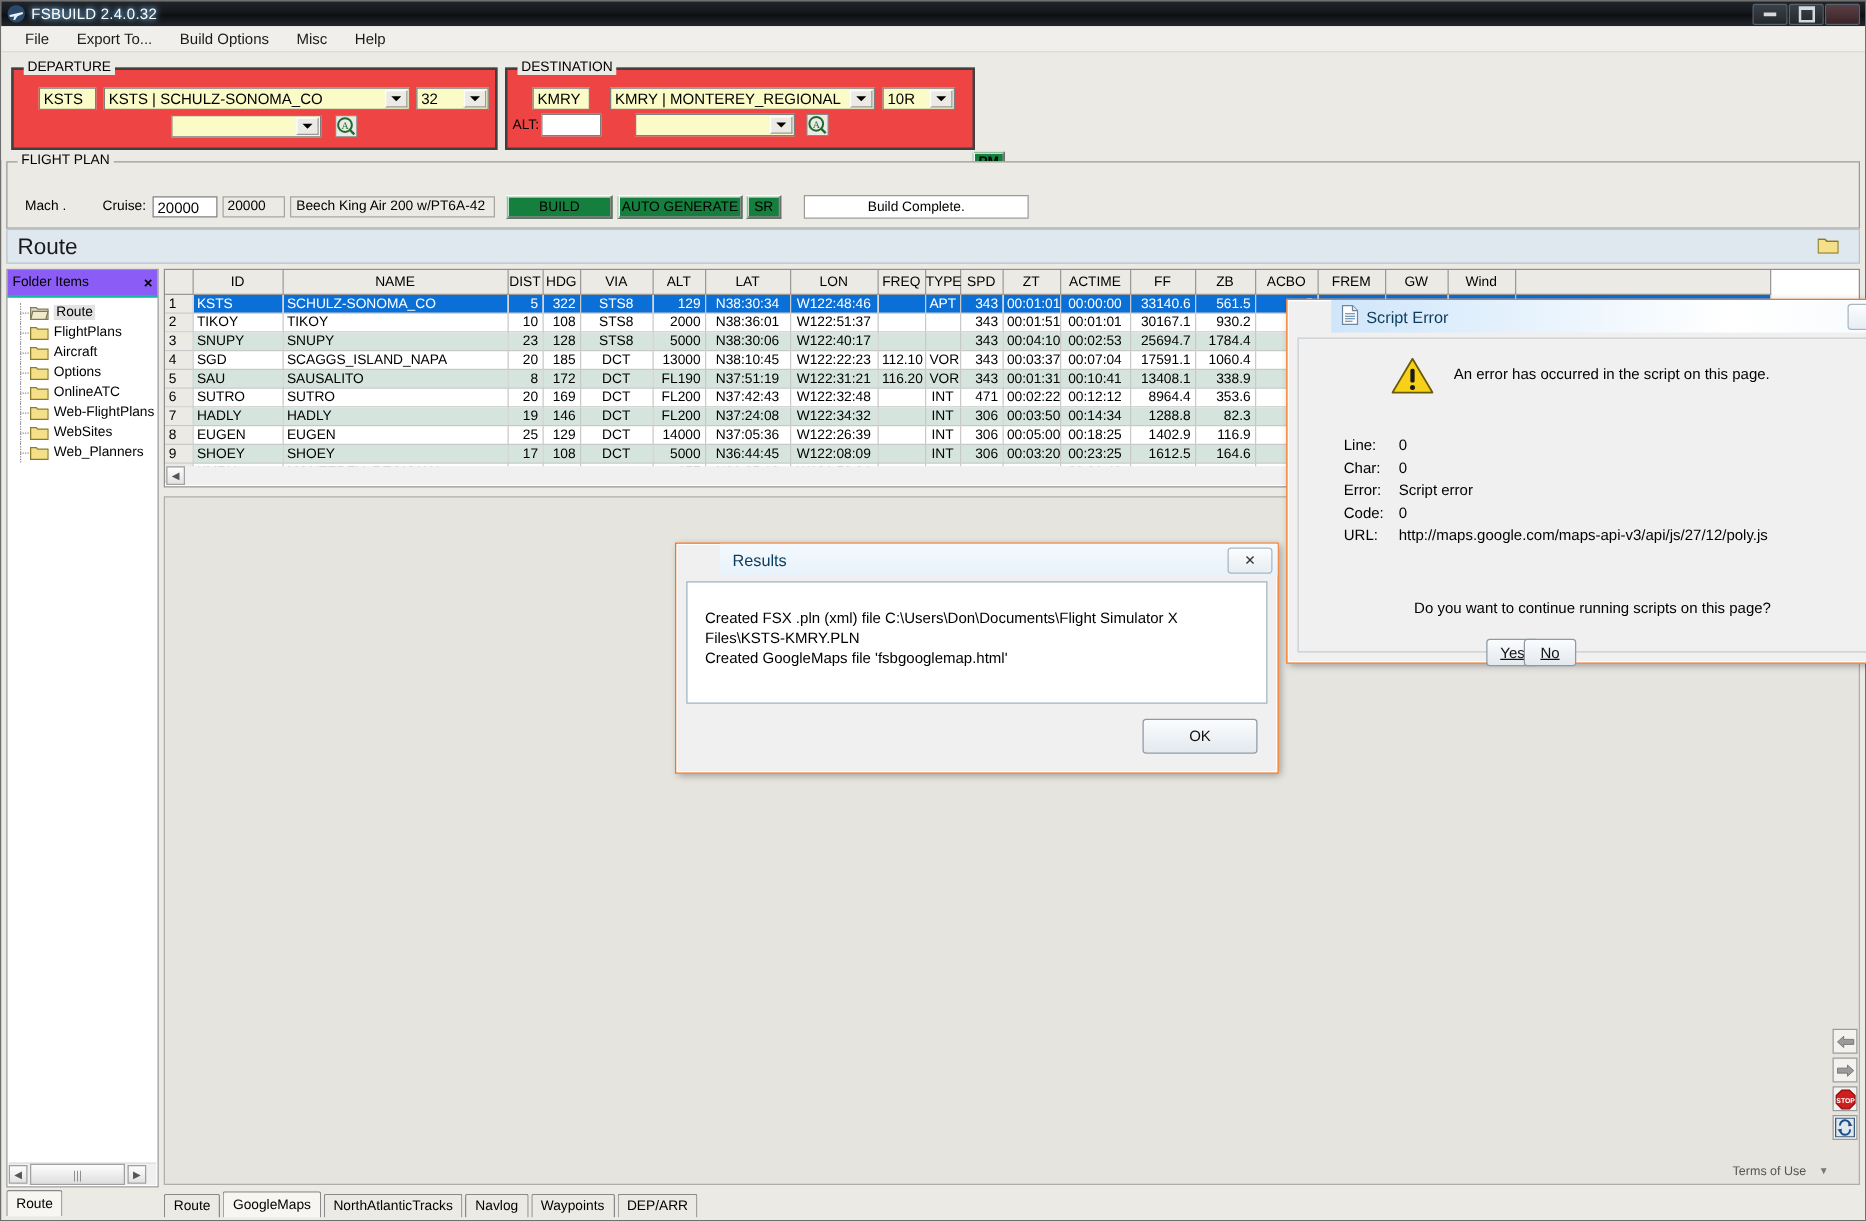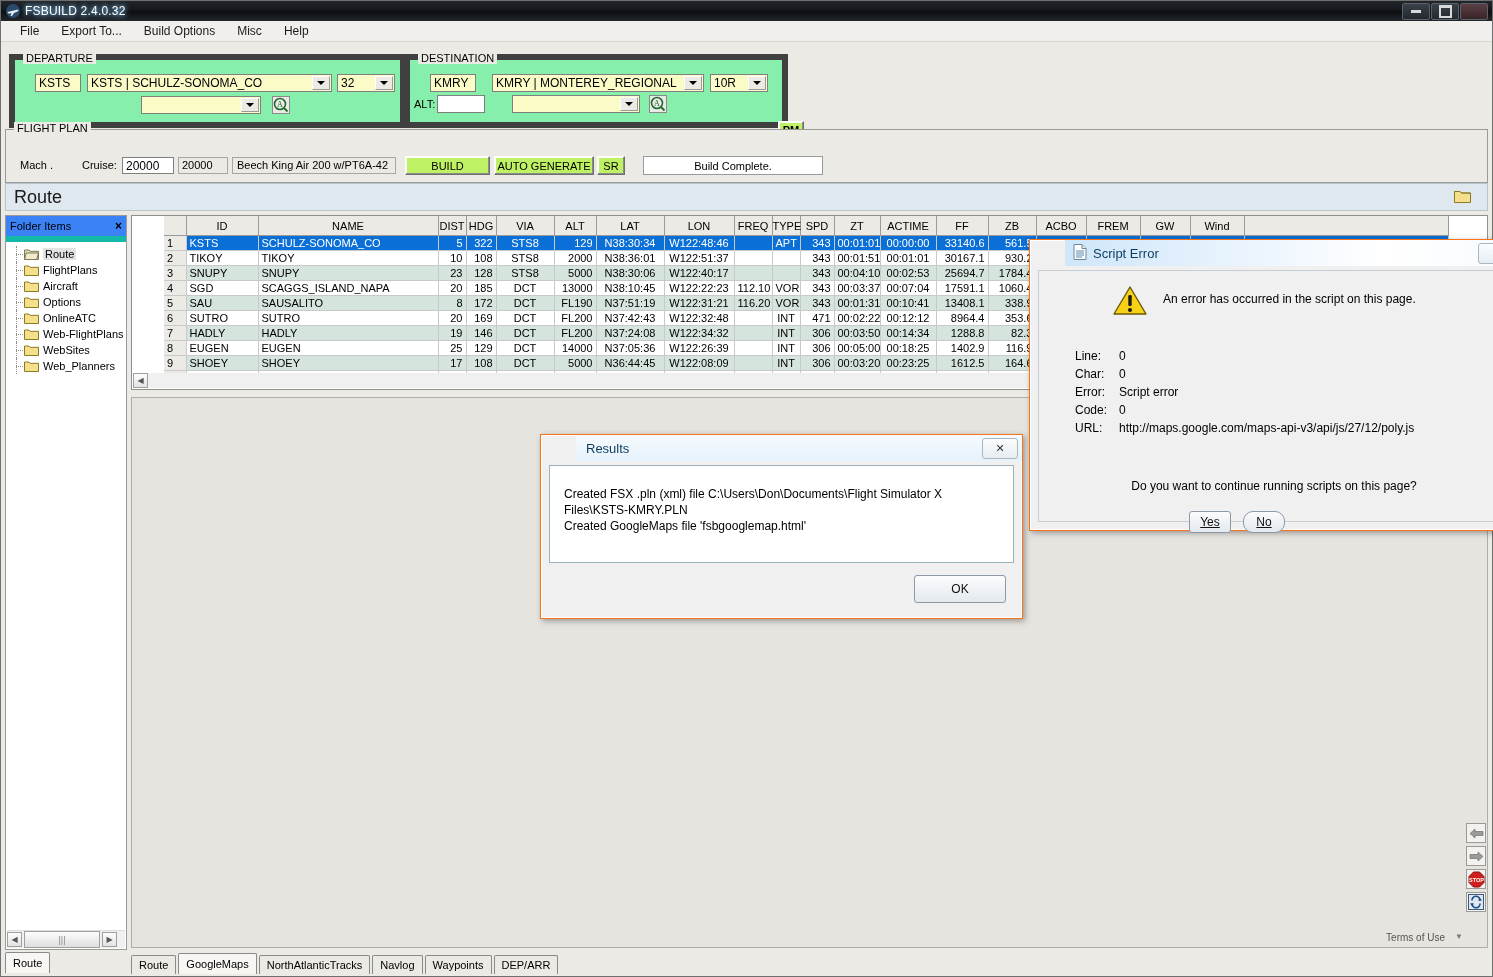--- a/index.html
+++ b/index.html
@@ -24,67 +24,67 @@
   .wbtn i{display:block;background:#d7dadd;}
   .wb-min i{width:10px;height:3px;}
   .wb-max i{width:9px;height:8px;background:transparent;border:2px solid #d7dadd;border-top-width:3px;}
   .wb-close{background:linear-gradient(to bottom,#5a4044,#3a2428);}
   
   #menubar{height:20px;background:#f1efeb;display:flex;align-items:center;padding-left:8px;
            border-bottom:1px solid #d8d5d0;}
   #menubar .mi{padding:2px 11px;font-size:12px;color:#1b1b1b;}
   
   #toppanel{position:relative;height:86px;background:#eceae5;}
-  .group{position:absolute;border:6px solid #404040;background:#86efac;}
+  .group{position:absolute;border:2px solid #404040;background:#ef4444;}
   .group > .glabel{position:absolute;top:-8px;left:8px;background:#eceae5;padding:0 3px;font-size:11px;color:#000;}
   .yellowfield{background:#fbfbc8;border:1px solid #7f7f7f;box-sizing:border-box;font-size:12px;
                padding:1px 3px;font-family:"Liberation Sans",sans-serif;color:#000;}
   .whitefield{background:#fff;border:1px solid #7f7f7f;box-sizing:border-box;font-size:12px;padding:1px 3px;}
   .combo{position:relative;background:#fbfbc8;border:1px solid #7f7f7f;box-sizing:border-box;
          font-size:12px;padding:1px 20px 1px 3px;overflow:hidden;white-space:nowrap;}
   .combo .arrow{position:absolute;right:1px;top:1px;bottom:1px;width:16px;background:#eceae5;
                 border:1px solid #9a9a9a;border-top-color:#fff;border-left-color:#fff;
                 display:flex;align-items:center;justify-content:center;}
   .combo .arrow:after{content:"";border-left:4px solid transparent;border-right:4px solid transparent;
                 border-top:4px solid #000;display:block;}
-  .btn3d{background:#bef264;border:1px solid #6f6f6f;border-top-color:#fff;border-left-color:#fff;
+  .btn3d{background:#15803d;border:1px solid #6f6f6f;border-top-color:#fff;border-left-color:#fff;
          box-sizing:border-box;display:flex;align-items:center;justify-content:center;font-size:11px;
          box-shadow:inset -1px -1px 0 #8b8b8b, inset 1px 1px 0 #fafafa;}
   
   #fpgroup{position:absolute;left:4px;top:128px;right:4px;height:52px;border:1px solid #9a9a9a;background:#eceae5;}
   #fproute{position:absolute;left:84px;top:4px;right:2px;height:18px;background:#bdd8ec;color:#000;
            font-weight:bold;font-size:12px;padding:1px 4px;box-sizing:border-box;white-space:nowrap;overflow:hidden;}
   
   #routehdr{position:absolute;left:4px;top:182px;right:4px;height:28px;background:#dfe7ef;
             border:1px solid #b9c4cf;box-sizing:border-box;display:flex;align-items:center;}
   #routehdr .rt{font-size:18px;padding-left:8px;color:#1a1a1a;}
   
   #sidebar{position:absolute;left:4px;top:214px;width:122px;bottom:26px;background:#fff;
            border:1px solid #9a9a9a;box-sizing:border-box;}
-  #sb-head{height:20px;background:#3b82f6;border-bottom:6px solid #14b8a6;display:flex;align-items:center;
+  #sb-head{height:20px;background:#8b5cf6;border-bottom:2px solid #14b8a6;display:flex;align-items:center;
            padding:0 4px;font-size:11px;}
   #sb-head .x{margin-left:auto;font-size:12px;font-weight:bold;}
   #sb-tree{padding:4px 0 0 4px;}
   .tnode{display:flex;align-items:center;height:16px;font-size:11px;white-space:nowrap;}
   .tdots{width:14px;height:16px;position:relative;flex:none;}
   .tdots:before{content:"";position:absolute;left:6px;top:0;bottom:0;border-left:1px dotted #8d8d8d;}
   .tdots:after{content:"";position:absolute;left:6px;top:8px;width:7px;border-top:1px dotted #8d8d8d;}
   .folder{width:15px;height:12px;flex:none;margin-right:4px;position:relative;}
   .folder svg{display:block}
   #sb-scroll{position:absolute;left:1px;right:1px;bottom:1px;height:17px;background:#f0f0f0;
              border-top:1px solid #ddd;display:flex;align-items:center;}
   .sbarrow{width:15px;height:15px;border:1px solid #a0a0a0;background:linear-gradient(#fdfdfd,#e2e2e2);
            display:flex;align-items:center;justify-content:center;font-size:8px;color:#555;box-sizing:border-box;}
   #sb-thumb{flex:1;margin:0 2px;height:15px;border:1px solid #a0a0a0;background:linear-gradient(#fdfdfd,#dedede);
             display:flex;align-items:center;justify-content:center;color:#888;font-size:9px;max-width:74px;}
   #sb-tabrow{position:absolute;left:4px;bottom:3px;width:122px;height:21px;}
   
   #tablewrap{position:absolute;left:130px;top:214px;right:4px;height:175px;background:#fff;
              border:1px solid #8f8f8f;box-sizing:border-box;overflow:hidden;}
-  table.grid{border-collapse:collapse;font-size:11px;table-layout:fixed;width:1285px;margin-left:32px;}
+  table.grid{border-collapse:collapse;font-size:11px;table-layout:fixed;width:1285px;}
   table.grid th{background:#eceae5;border:1px solid #9a9a9a;border-top:none;border-left:none;height:19px;
                 font-weight:normal;font-size:11px;color:#000;padding:0;text-align:center;}
   table.grid td{border-right:1px solid #c9c9c9;border-bottom:1px solid #c9c9c9;height:14px;padding:0 3px;
                 white-space:nowrap;overflow:hidden;font-size:11px;line-height:14px;}
   tr.even td{background:#ffffff;}
   tr.odd td{background:#d6e4de;}
   tr.sel td{background:#0b6fd8;color:#fff;}
   td.n{text-align:right;}
   td.c{text-align:center;}
   td.rownum{background:#eceae5 !important;color:#000 !important;text-align:left;border-right:1px solid #9a9a9a;}
@@ -697,19 +697,19 @@
       <div style="position:absolute;left:36px;top:132px;font-size:12px;">Code:</div>
       <div style="position:absolute;left:80px;top:132px;font-size:12px;">0</div>
       <div style="position:absolute;left:36px;top:150px;font-size:12px;">URL:</div>
       <div style="position:absolute;left:80px;top:150px;font-size:12px;white-space:nowrap;">http://maps.google.com/maps-api-v3/api/js/27/12/poly.js</div>
 
       <div style="position:absolute;left:0;right:0;top:208px;text-align:center;font-size:12px;">Do you want to continue running scripts on this page?</div>
 
       <div class="dlgbtn" style="position:absolute;left:150px;top:240px;width:40px;height:20px;">
           <u class="ak">Yes</u>
         </div>
-      <div class="dlgbtn" style="position:absolute;left:204px;top:240px;width:40px;height:20px;border-radius:10px;">
+      <div class="dlgbtn" style="position:absolute;left:180px;top:240px;width:40px;height:20px;">
           <u class="ak">No</u>
         </div>
     </div>
   </div>
 
 </div>
 
 </body></html>

